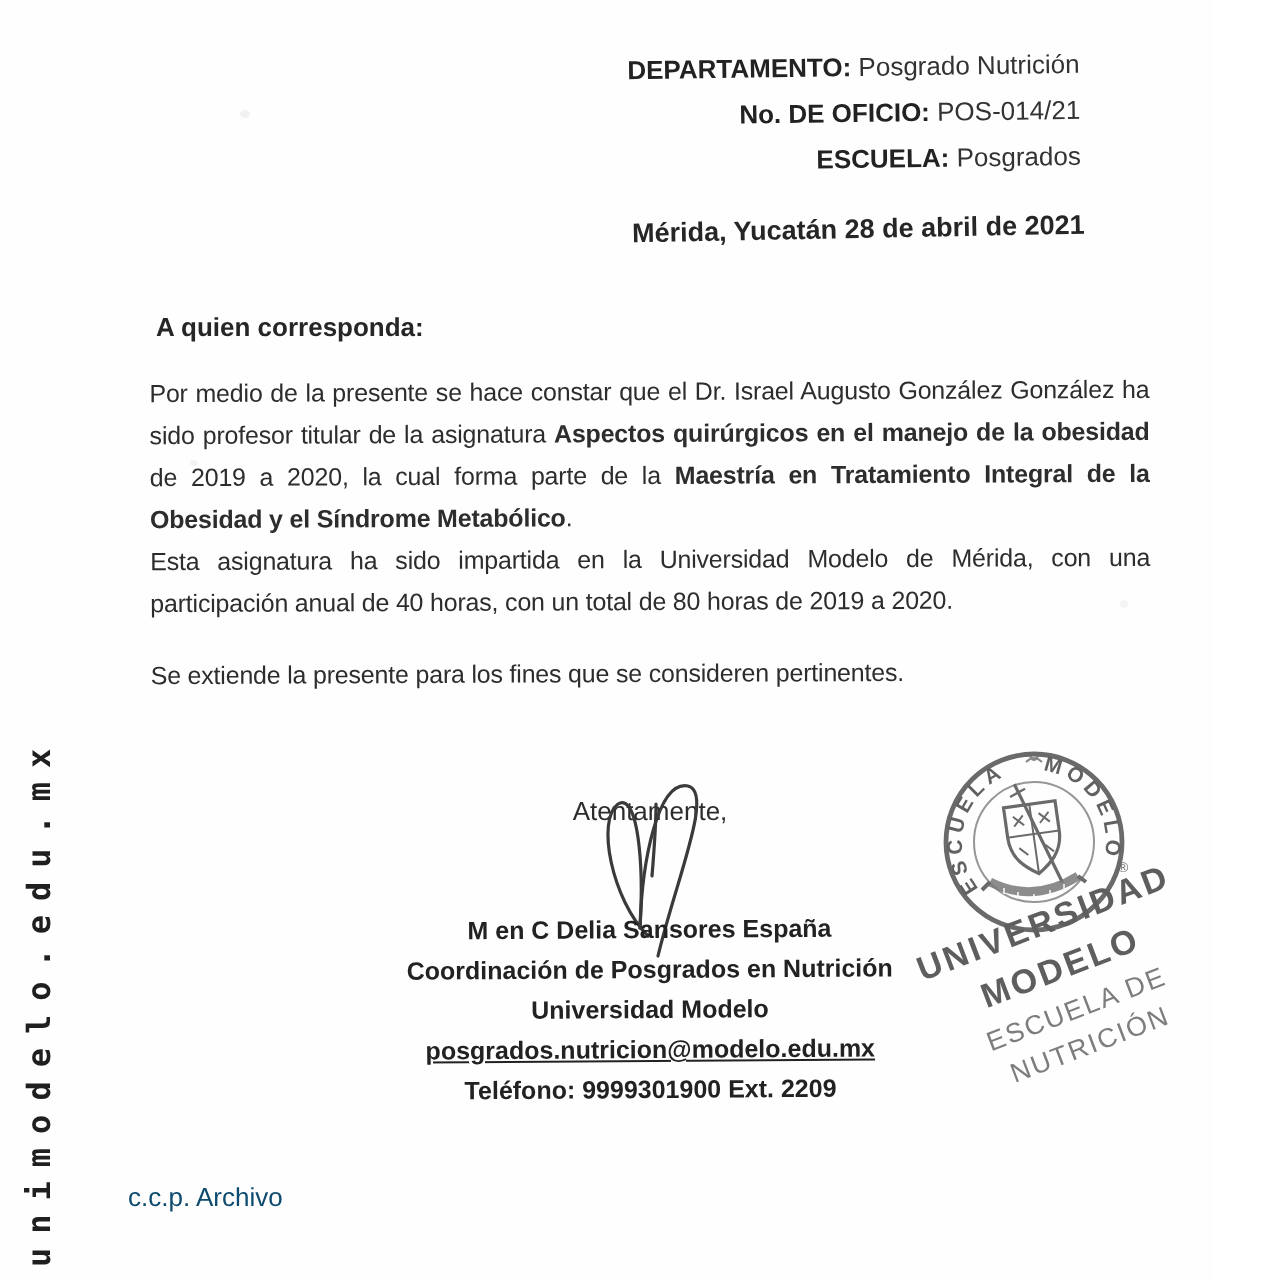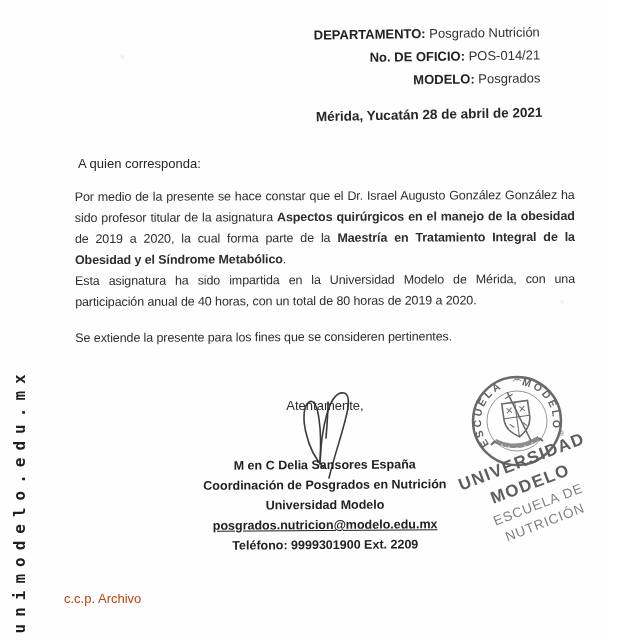--- a/index.html
+++ b/index.html
@@ -34,21 +34,21 @@
     top: 107px; right: 64px;
     font-size: 13.5px;
     font-weight: bold;
     color: #262626;
     transform: rotate(-1.1deg);
   }
 
   
   .salutation {
     top: 156px; left: 78px;
-    font-size: 13px; font-weight: normal;
+    font-size: 13px; font-weight: bold;
     color: #262626;
   }
   .body-block {
     top: 186px; left: 75px; width: 500px;
     font-size: 12.5px;
     line-height: 21px;
     letter-spacing: -0.1px;
     color: #2d2d2d;
     transform: rotate(-0.25deg);
   }
@@ -113,40 +113,40 @@
     font-size: 16px;
     font-weight: bold;
     letter-spacing: 7px;
     color: #1f1f1f;
     font-family: "DejaVu Sans Mono", "Liberation Mono", monospace;
   }
 
   .ccp-line {
     top: 591px; left: 64px;
     font-size: 13px;
-    color: #c2410c;
+    color: #0c4a6e;
   }
 
   
   .speck { position: absolute; background: #d9d9d9; border-radius: 50%; }
 </style>
 </head>
 <body>
 
 <div class="page">
 
   <div class="abs header-block">
     <div>
       <span class="label">DEPARTAMENTO:</span><span class="value"> Posgrado Nutrición</span>
     </div>
     <div>
       <span class="label">No. DE OFICIO:</span><span class="value"> POS-014/21</span>
     </div>
     <div>
-      <span class="label">MODELO:</span><span class="value"> Posgrados</span>
+      <span class="label">ESCUELA:</span><span class="value"> Posgrados</span>
     </div>
   </div>
 
   <div class="abs date-line">Mérida, Yucatán 28 de abril de 2021</div>
 
   <div class="abs salutation">A quien corresponda:</div>
 
   <div class="abs body-block">
     <p><span>Por medio de la presente se hace constar que el Dr. Israel Augusto González González ha sido profesor titular de la asignatura </span><span class="bold">Aspectos quirúrgicos en el manejo de la obesidad</span><span> de 2019 a 2020, la cual forma parte de la </span><span class="bold">Maestría en Tratamiento Integral de la Obesidad y el Síndrome Metabólico</span><span>.</span></p>
     <p>Esta asignatura ha sido impartida en la Universidad Modelo de Mérida, con una participación anual de 40 horas,  con un total de 80 horas de 2019 a 2020.</p>

